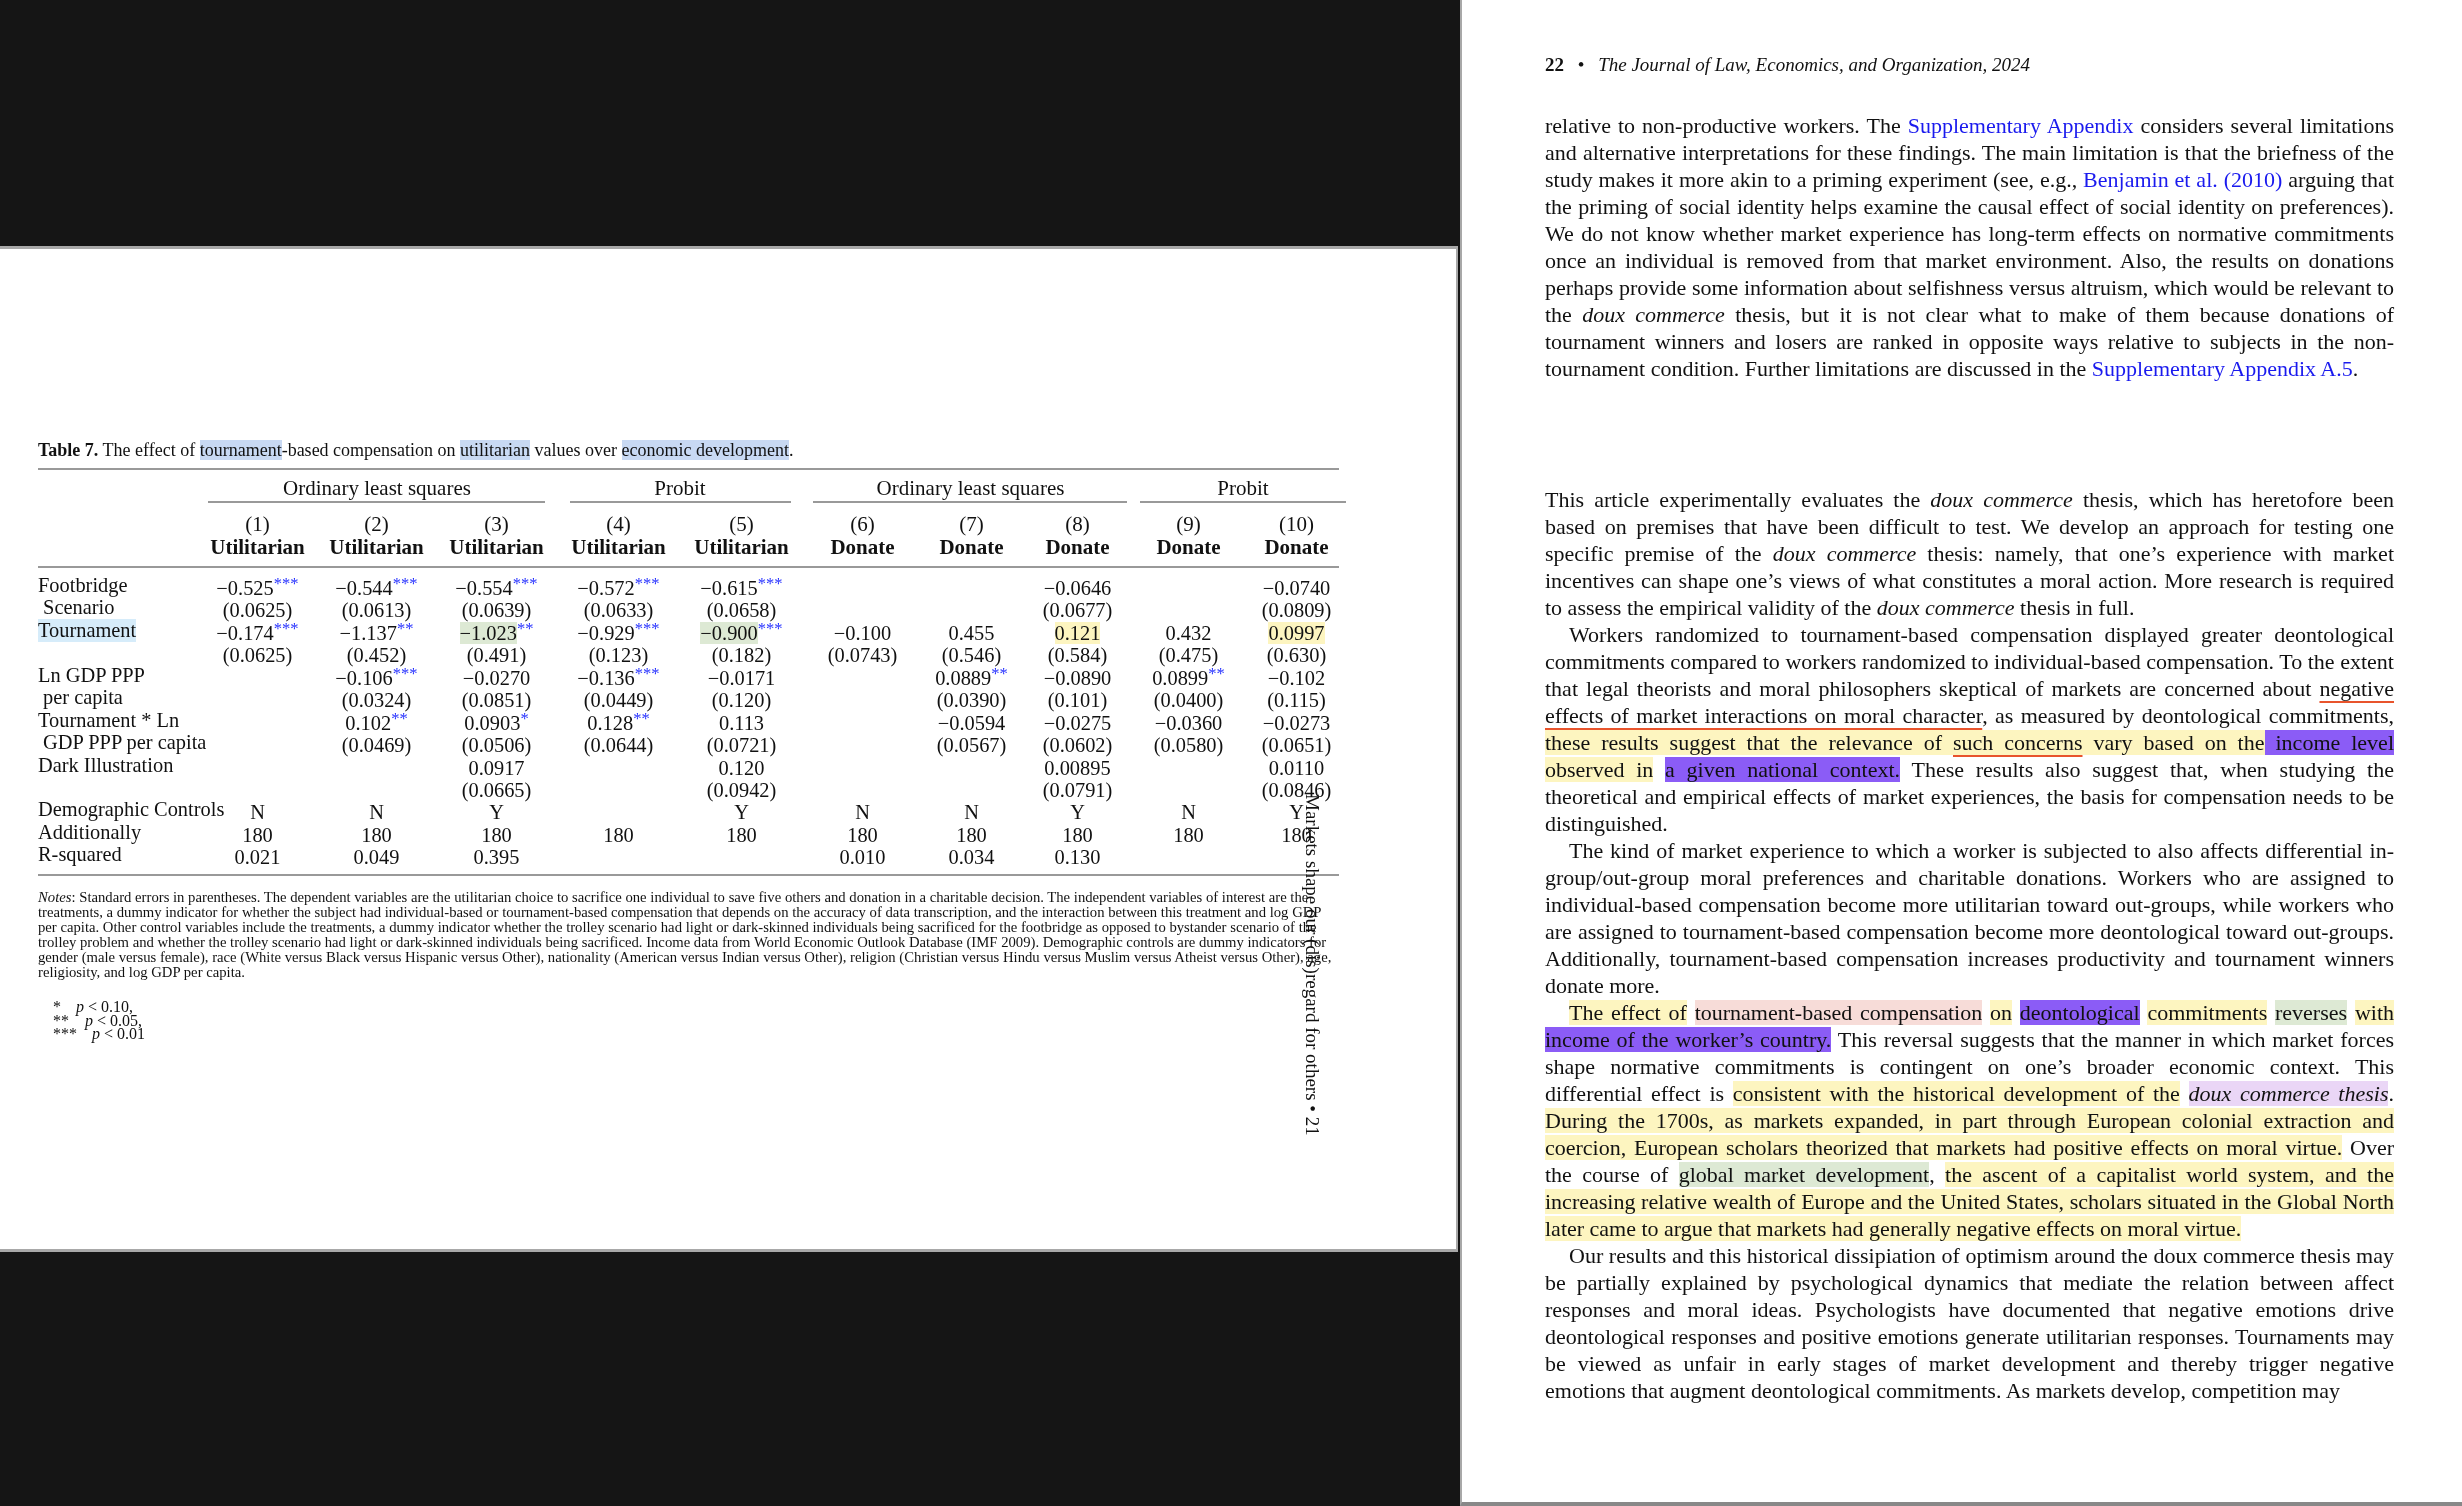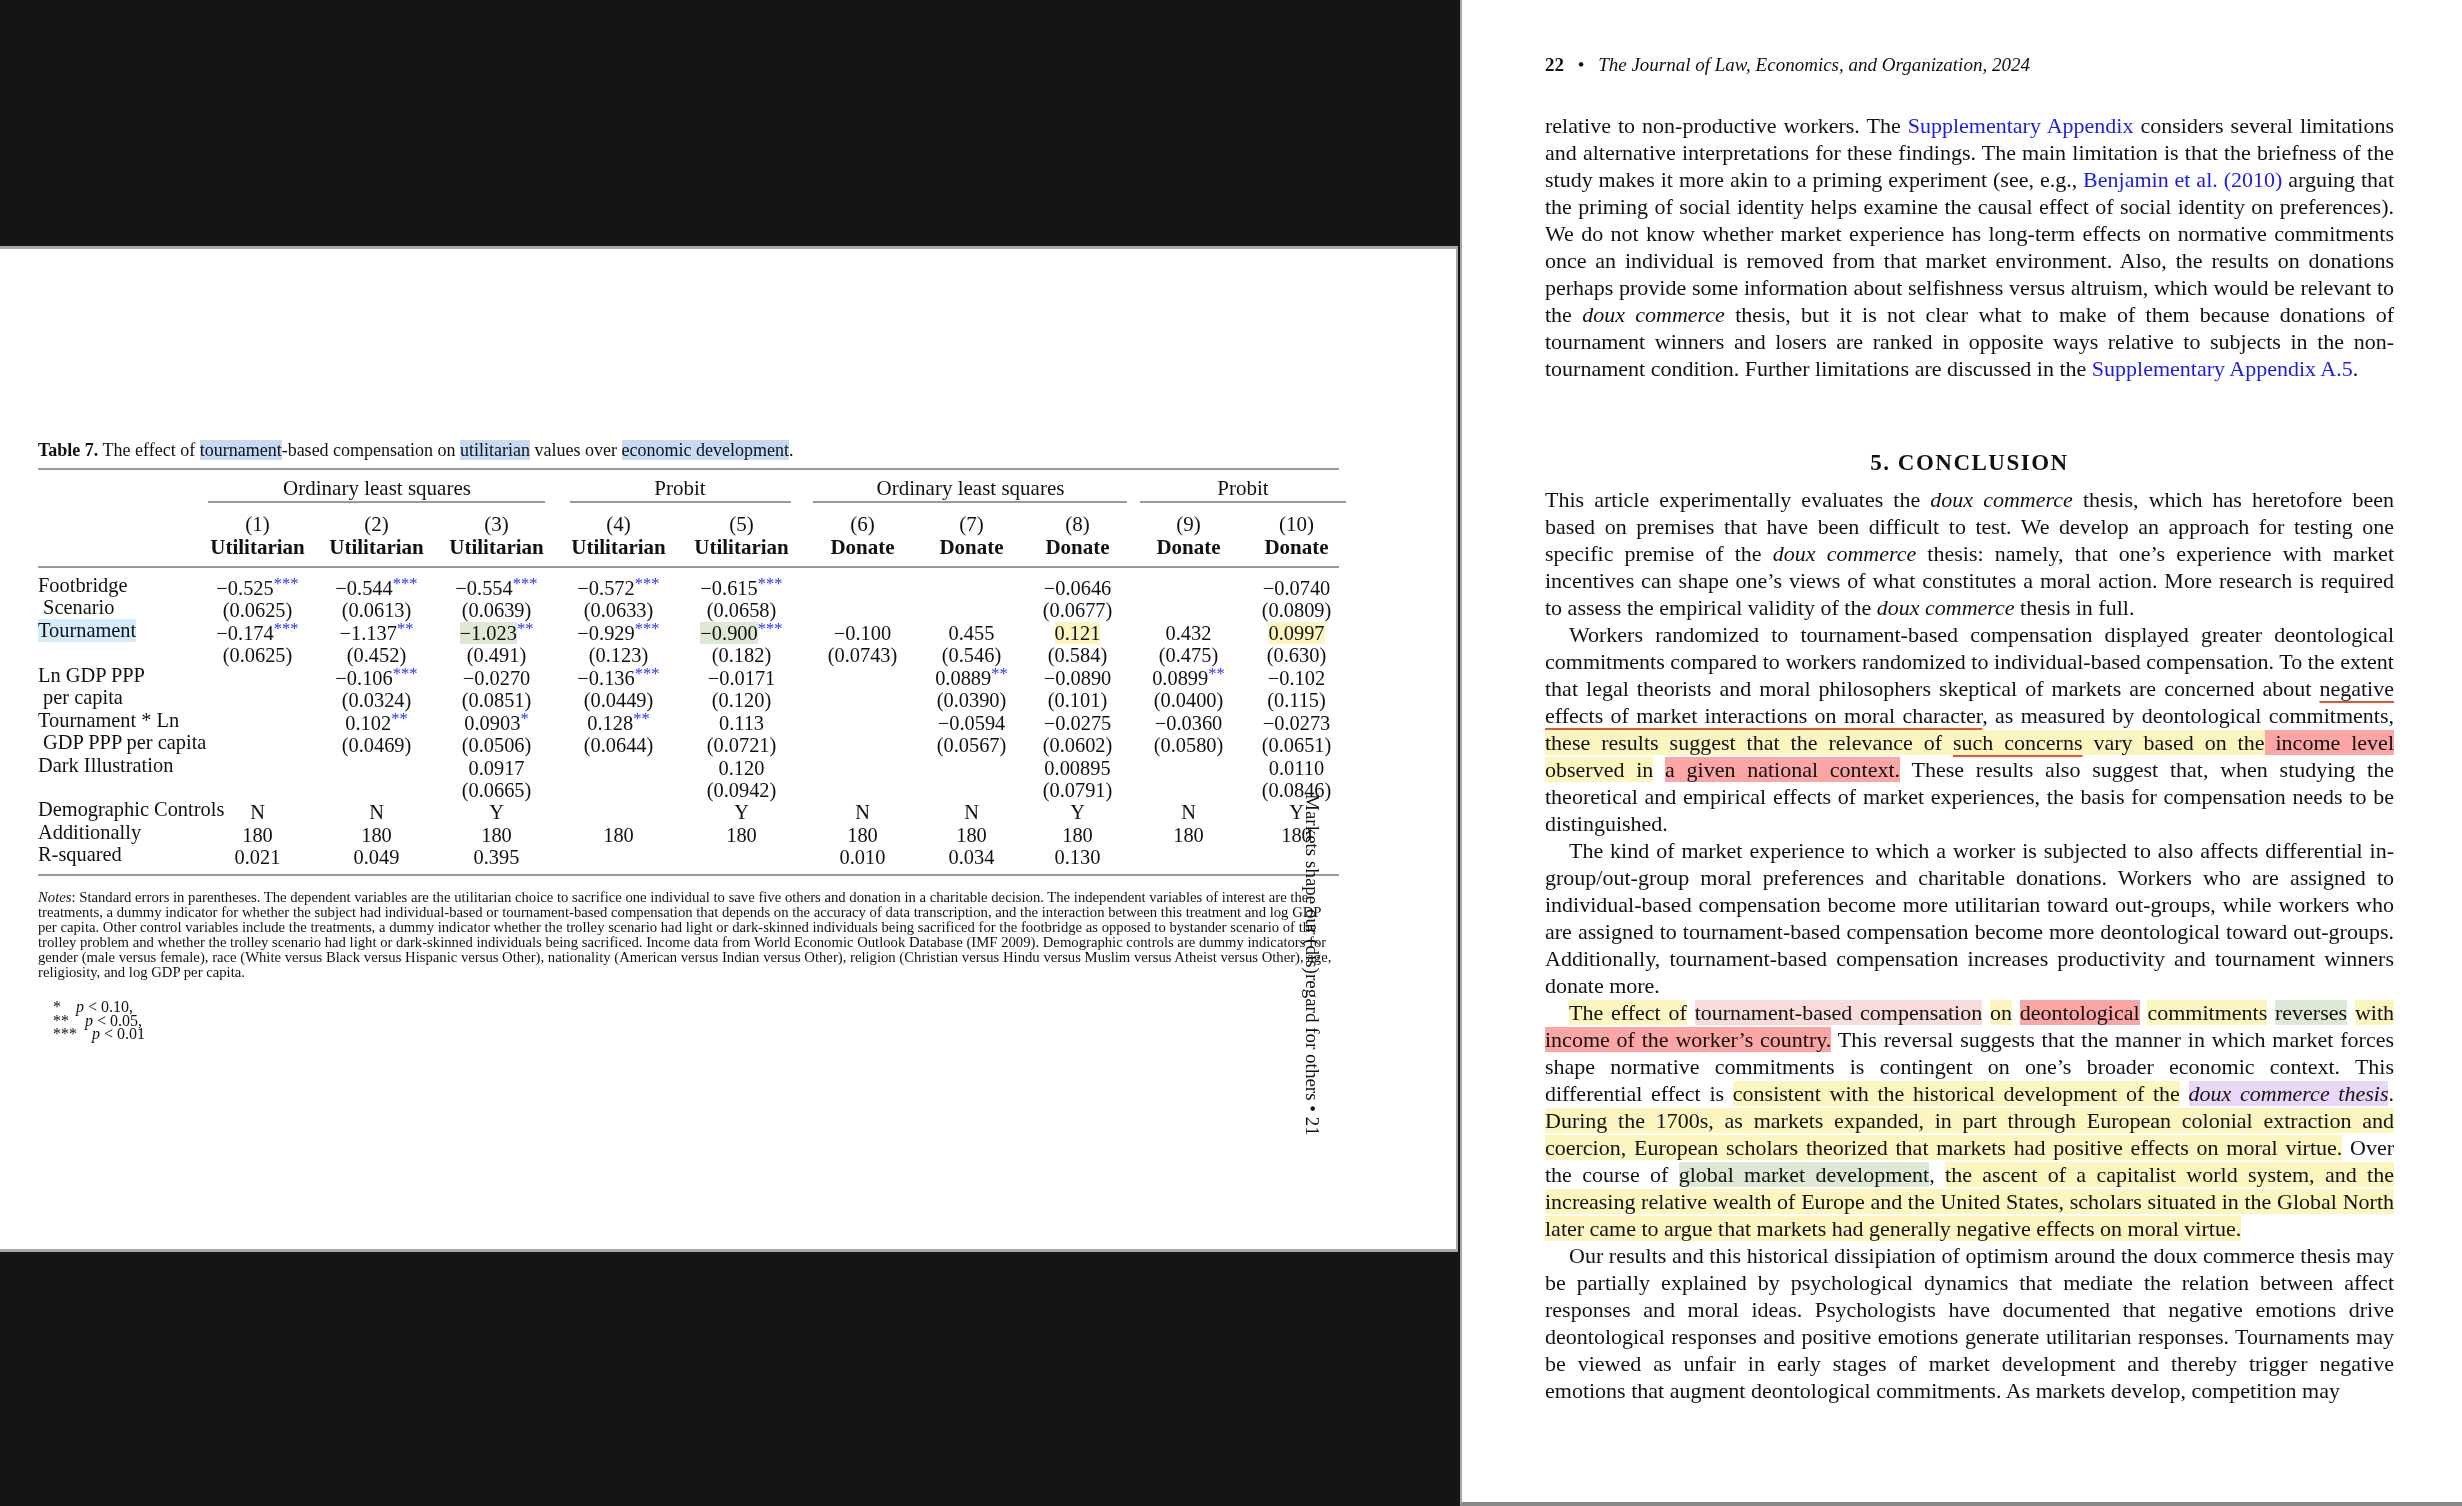--- a/index.html
+++ b/index.html
@@ -51,21 +51,21 @@
   #page-header i { font-style: italic; }
 
   .body-text { position: absolute; left: 83px; width: 849px; font-size: 22px; line-height: 27px; text-align: justify; }
   .body-text p { text-indent: 0; }
   .body-text p.ind { text-indent: 24px; }
   .lnk { color: #1a1aee; }
   .ital { font-style: italic; }
   #section-heading { position: absolute; left: 83px; width: 849px; top: 450px; text-align: center; font-size: 23px; letter-spacing: 1.5px; font-weight: bold; }
 
   .hy { background: #fdf5c0; }
-  .hb { background: #fca5a5; }
+  .hb { background: #8b5cf6; }
   .hp { background: #f7dcd8; }
   .hg { background: #dde9d4; }
   .hv { background: #ead6f6; }
   .ul-red { text-decoration: underline; text-decoration-color: #e8542c; text-decoration-thickness: 2.3px; text-underline-offset: 4.5px; }
 </style>
 </head>
 <body>
 
 <div id="left-page">
   <div id="table-caption">
@@ -317,21 +317,20 @@
   <div id="page-header">
     <b>22</b>
     <span style="margin:0 9px;">•</span>
     <i>The Journal of Law, Economics, and Organization, 2024</i>
   </div>
 
   <div class="body-text" style="top:112px;">
     <p><span>relative to non-productive workers. The </span><span class="lnk">Supplementary Appendix</span><span> considers several limitations and alternative interpretations for these findings. The main limitation is that the briefness of the study makes it more akin to a priming experiment (see, e.g., </span><span class="lnk">Benjamin et al. (2010)</span><span> arguing that the priming of social identity helps examine the causal effect of social identity on preferences). We do not know whether market experience has long-term effects on normative commitments once an individual is removed from that market environment. Also, the results on donations perhaps provide some information about selfishness versus altruism, which would be relevant to the </span><span class="ital">doux commerce</span><span> thesis, but it is not clear what to make of them because donations of tournament winners and losers are ranked in opposite ways relative to subjects in the non-tournament condition. Further limitations are discussed in the </span><span class="lnk">Supplementary Appendix A.5</span><span>.</span></p>
   </div>
 
-  <div id="section-heading">5. CONCLUSION</div>
 
   <div class="body-text" style="top:486px;">
     <p><span>This article experimentally evaluates the </span><span class="ital">doux commerce</span><span> thesis, which has heretofore been based on premises that have been difficult to test. We develop an approach for testing one specific premise of the </span><span class="ital">doux commerce</span><span> thesis: namely, that one’s experience with market incentives can shape one’s views of what constitutes a moral action. More research is required to assess the empirical validity of the </span><span class="ital">doux commerce</span><span> thesis in full.</span></p>
     <p class="ind"><span>Workers randomized to tournament-based compensation displayed greater deontological commitments compared to workers randomized to individual-based compensation. To the extent that legal theorists and moral philosophers skeptical of markets are concerned about </span><span class="ul-red">negative effects of market interactions on moral character</span><span>, as measured by deontological commitments, </span><span class="hy"><span>these results suggest that the relevance of </span><span class="ul-red">such concerns</span><span> vary based on the</span></span><span class="hb"> income level</span><span> </span><span class="hy">observed in</span><span> </span><span class="hb">a given national context.</span><span> These results also suggest that, when studying the theoretical and empirical effects of market experiences, the basis for compensation needs to be distinguished.</span></p>
     <p class="ind"><span>The kind of market experience to which a worker is subjected to also affects differential in-group/out-group moral preferences and charitable donations. Workers who are assigned to individual-based compensation become more utilitarian toward out-groups, while workers who are assigned to tournament-based compensation become more deontological toward out-groups. Additionally, tournament-based compensation increases productivity and tournament winners donate more.</span></p>
     <p class="ind"><span class="hy">The effect of</span> <span class="hp">tournament-based compensation</span> <span class="hy">on</span> <span class="hb">deontological</span> <span class="hy">commitments</span> <span class="hg">reverses</span> <span class="hy">with</span> <span class="hb">income of the worker’s country.</span><span> This reversal suggests that the manner in which market forces shape normative commitments is contingent on one’s broader economic context. This differential effect is </span><span class="hy">consistent with the historical development of the</span> <span class="hv ital">doux commerce thesis</span><span>. </span><span class="hy">During the 1700s, as markets expanded, in part through European colonial extraction and coercion, European scholars theorized that markets had positive effects on moral virtue.</span><span> Over the course of </span><span class="hg">global market development</span><span>, </span><span class="hy">the ascent of a capitalist world system, and the increasing relative wealth of Europe and the United States, scholars situated in the Global North later came to argue that markets had generally negative effects on moral virtue.</span></p>
     <p class="ind"><span>Our results and this historical dissipiation of optimism around the doux commerce thesis may be partially explained by psychological dynamics that mediate the relation between affect responses and moral ideas. Psychologists have documented that negative emotions drive deontological responses and positive emotions generate utilitarian responses. Tournaments may be viewed as unfair in early stages of market development and thereby trigger negative emotions that augment deontological commitments. As markets develop, competition may</span></p>
   </div>
 </div>
 

